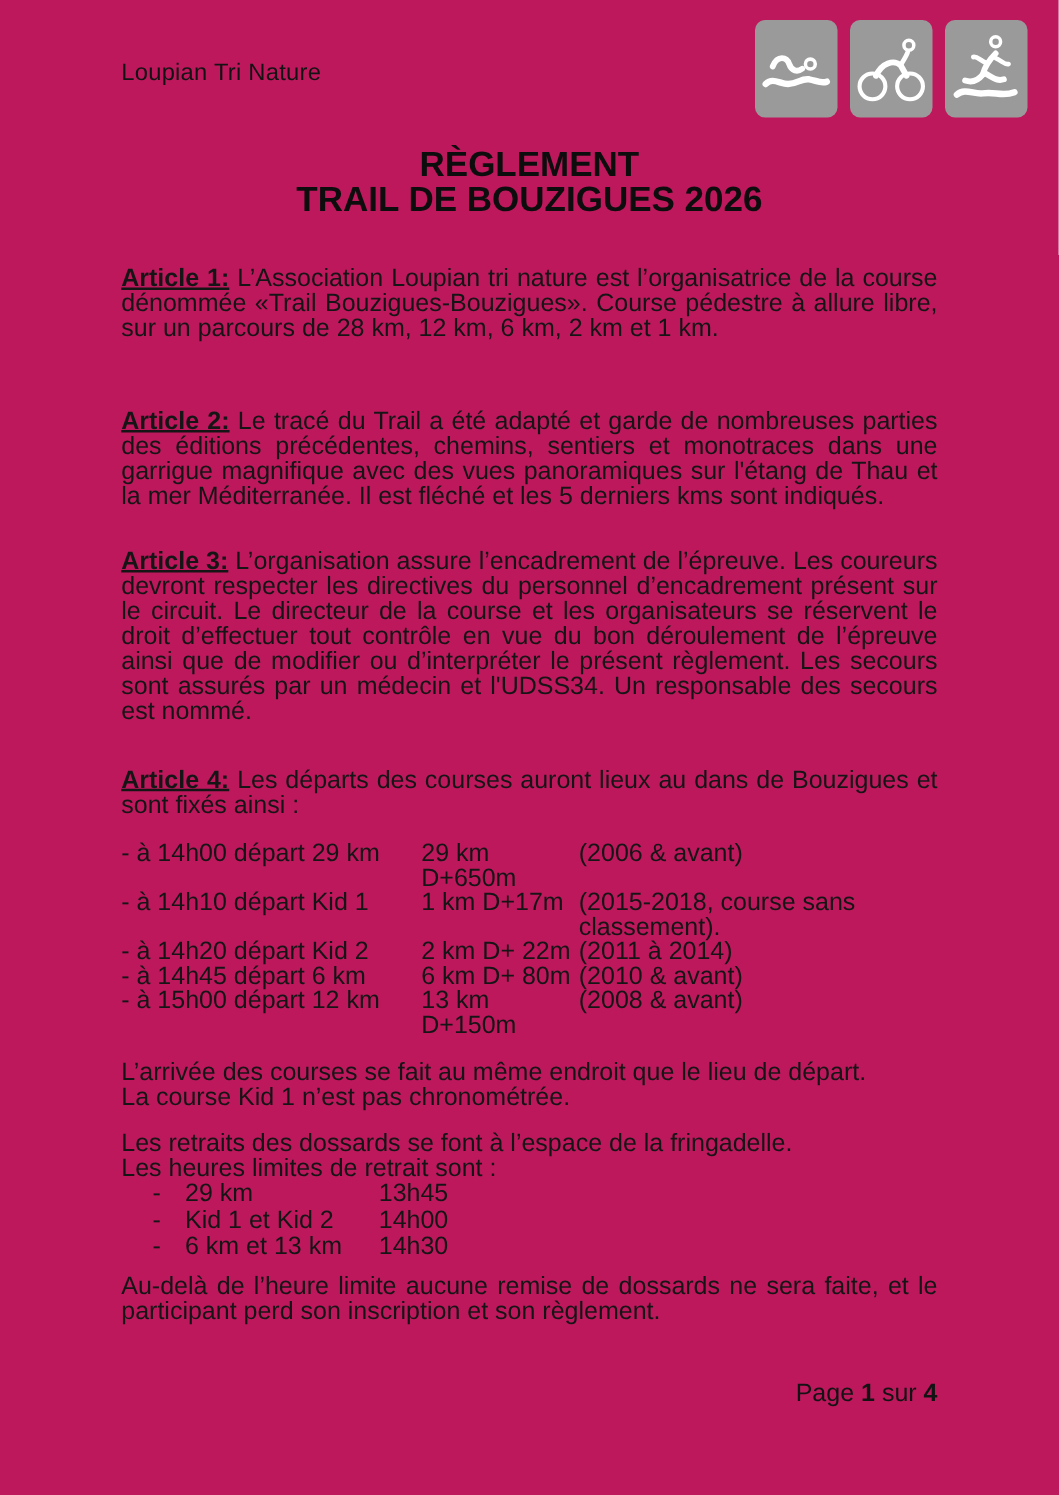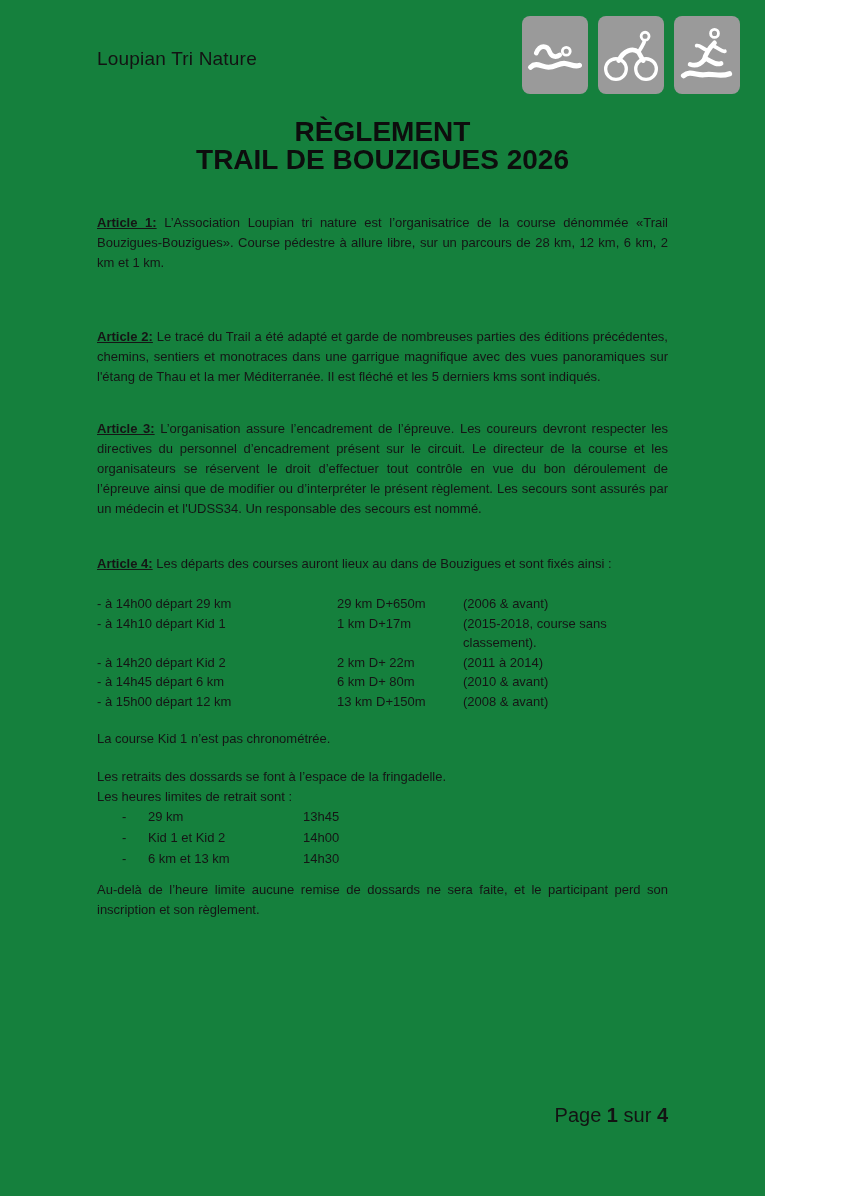--- a/index.html
+++ b/index.html
@@ -3,23 +3,23 @@
 <meta charset="utf-8">
 <style>
   * { box-sizing: border-box; margin: 0; padding: 0; }
   html, body { background: #ffffff; }
   body {
     font-family: "Liberation Sans", "DejaVu Sans", sans-serif;
     color: #111111;
   }
   .page {
     position: relative;
-    width: 765px;
+    width: 847px;
     height: 1196px;
-    background: #15803d;
+    background: #be185d;
     overflow: hidden;
   }
   
   .header { position: relative; height: 100px; }
   .brand {
     position: absolute;
     left: 97px;
     top: 48px;
     font-size: 19px;
     letter-spacing: 0.2px;
@@ -47,21 +47,21 @@
     margin-top: 18px;
     text-align: center;
     font-size: 28px;
     font-weight: 700;
     line-height: 28px;
     color: #0d0d0d;
   }
   
   .content {
     margin: 0 97px;
-    font-size: 13px;
+    font-size: 20px;
     line-height: 20px;
     color: #151515;
   }
   p.article {
     text-align: justify;
   }
   .a1 { margin-top: 39px; }
   .a2 { margin-top: 54px; }
   .a3 { margin-top: 32px; }
   .a4 { margin-top: 35px; text-align: left; }
@@ -171,20 +171,21 @@
         <span>(2010 &amp; avant)</span>
       </div>
       <div class="dep-row">
         <span>- à 15h00 départ 12 km</span>
         <span>13 km D+150m</span>
         <span>(2008 &amp; avant)</span>
       </div>
     </div>
 
     <div class="note-arrival">
+      <p>L’arrivée des courses se fait au même endroit que le lieu de départ.</p>
       <p>La course Kid 1 n’est pas chronométrée.</p>
     </div>
 
     <div class="note-bibs">
       <p>Les retraits des dossards se font à l’espace de la fringadelle.</p>
       <p>Les heures limites de retrait sont :</p>
     </div>
 
     <div class="deadline-list">
       <div class="deadline-row">

